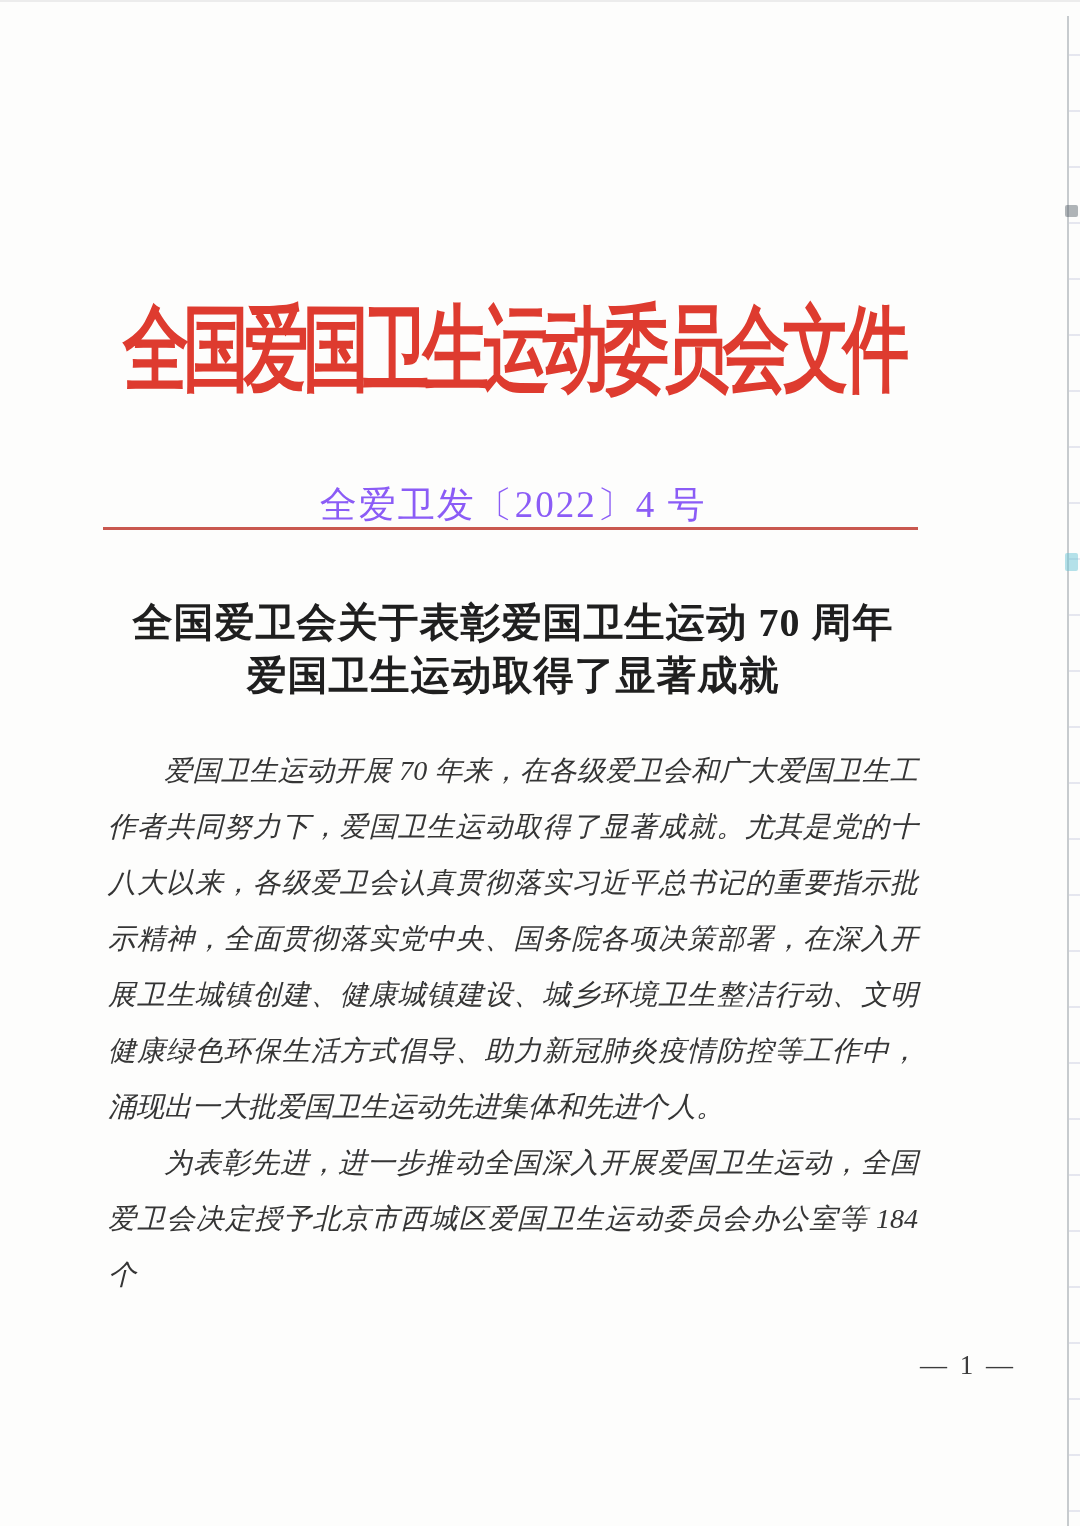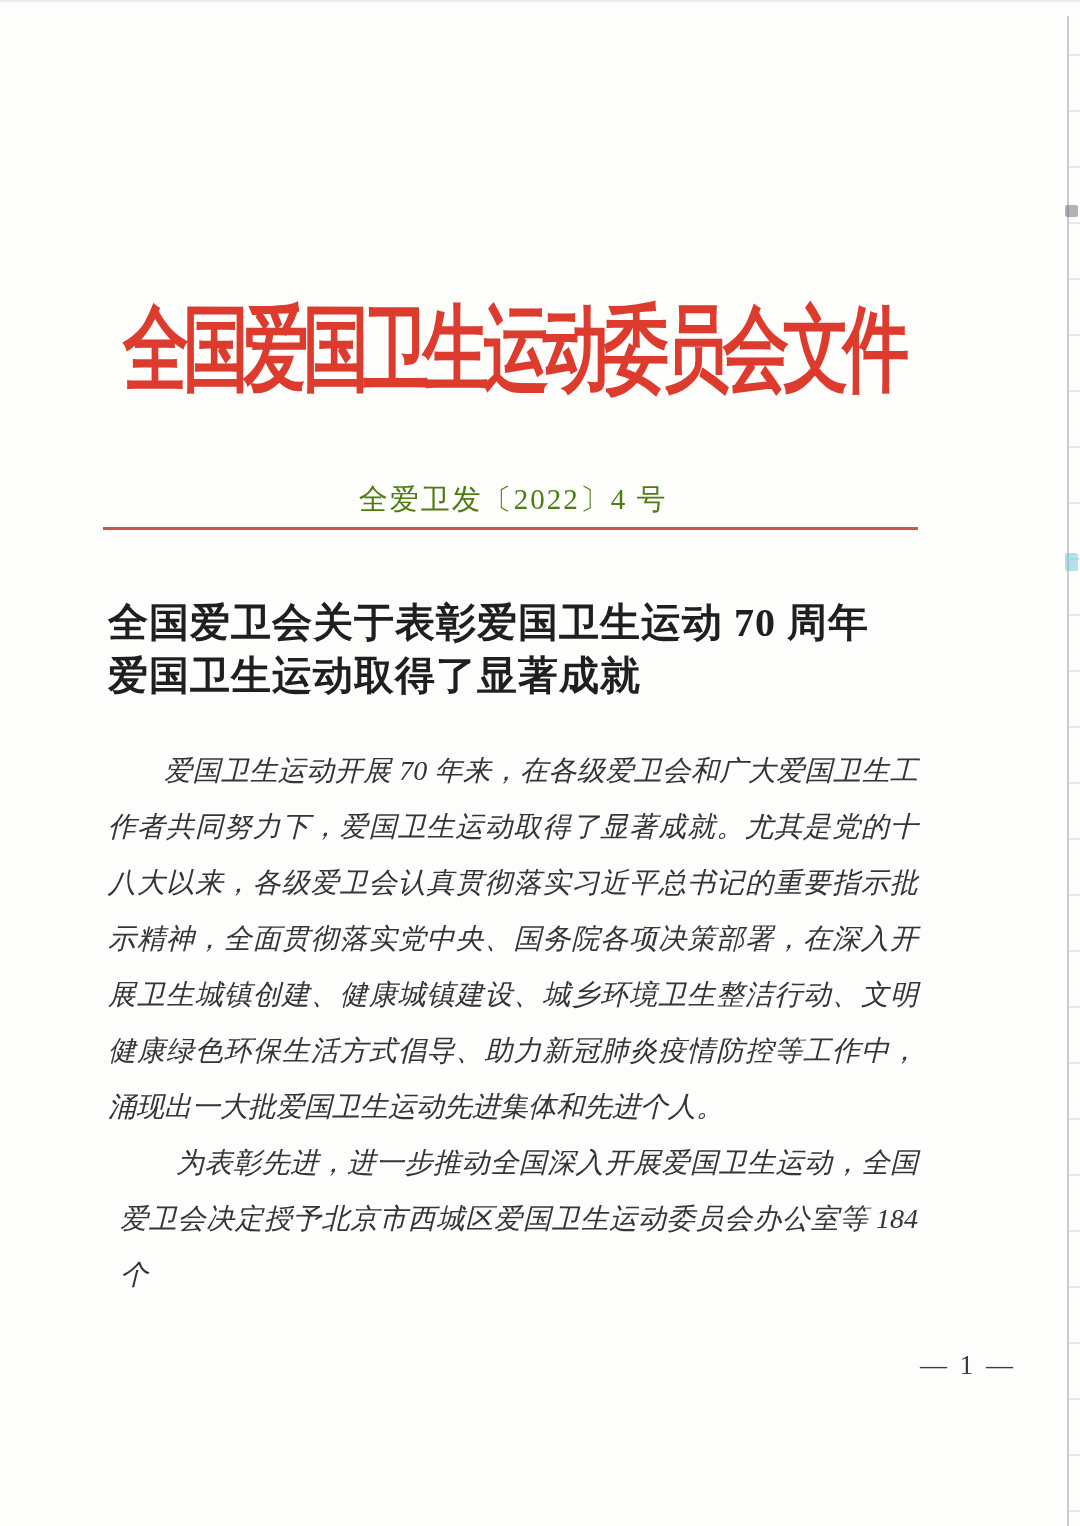--- a/index.html
+++ b/index.html
@@ -51,40 +51,40 @@
     text-align:center;
   }
   .red-header span{
     display:inline-block;white-space:nowrap;
     font-size:66px;font-weight:700;letter-spacing:-6px;
     color:var(--header-red);
     transform:scaleY(1.42);transform-origin:top center;
   }
   .doc-number{
     position:absolute;top:480px;left:0;width:100%;
-    text-align:center;font-size:29px;letter-spacing:2px;
-    color:#4d7c0f;
+    text-align:center;font-size:37px;letter-spacing:2px;
+    color:#8b5cf6;
   }
   .red-rule{
     position:absolute;top:527px;left:-5px;right:0;height:3px;
     background:var(--rule-red);
   }
   .doc-title{
     position:absolute;top:596px;left:0;width:100%;margin:0;
-    text-align:left;font-size:40px;font-weight:700;
+    text-align:center;font-size:40px;font-weight:700;
     line-height:53px;letter-spacing:1px;color:var(--title-text);
   }
   .body-text{
     position:absolute;top:743px;left:0;width:100%;
     font-size:28px;line-height:56px;color:var(--body-text);
     text-align:justify;text-justify:inter-ideograph;
   }
   .body-text p{margin:0;}
   .body-text p.indent{text-indent:2em;font-style:italic;}
-  .body-text p.flush-last{text-align-last:justify;margin-left:12px;}
+  .body-text p.flush-last{text-align-last:justify;}
   .page-number{
     position:absolute;top:1350px;left:795px;width:130px;
     text-align:center;font-size:27px;color:#3c3c3c;
     letter-spacing:3px;white-space:nowrap;
   }
 </style>
 </head>
 <body>
 
 <div class="page">

